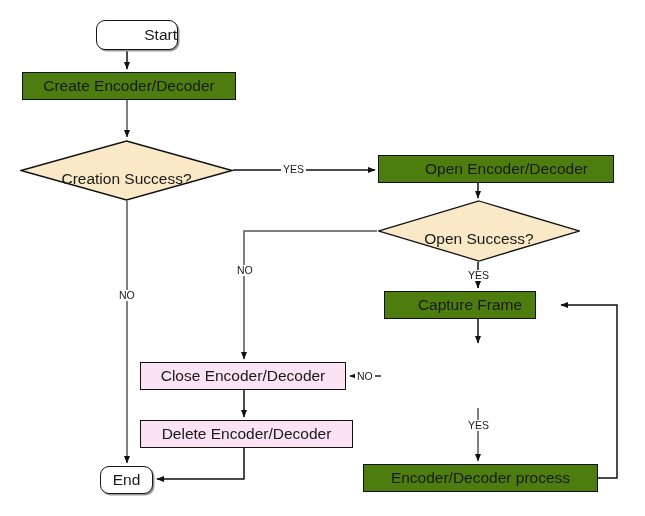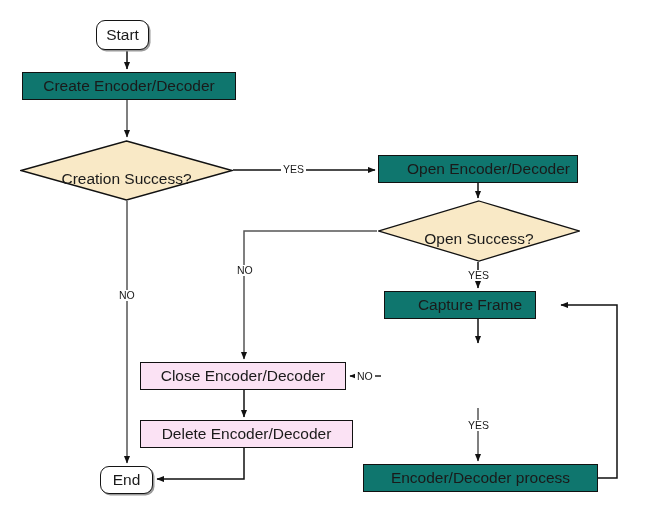--- a/index.html
+++ b/index.html
@@ -29,21 +29,21 @@
     align-items: center;
     justify-content: center;
     color: #1a1a1a;
     font-size: 15.5px;
     line-height: 1;
     white-space: nowrap;
   }
   .proc {
     border: 1.4px solid #111111;
   }
-  .blue   { background: #0f766e; }
+  .blue   { background: #4d7c0f; }
   .pink   { background: #fbe2f4; text-align: right; }
   .term {
     background: #ffffff;
     border: 1.6px solid #141414;
     border-radius: 9px;
     box-shadow: 1.5px 1.5px 0 #9a9a9a;
   }
   .diamond-wrap {
     position: absolute;
   }
@@ -107,36 +107,36 @@
 
     <path d="M478,408 L478,461" stroke="#555555" stroke-width="1.5" fill="none" marker-end="url(#arrow)"></path>
 
     <path d="M598,478 L617,478 L617,305 L561,305" stroke="#111111" stroke-width="1.5" fill="none" marker-end="url(#arrow)"></path>
 
     <path d="M244,390 L244,417" stroke="#111111" stroke-width="1.5" fill="none" marker-end="url(#arrow)"></path>
 
     <path d="M244,448 L244,479 L157,479" stroke="#111111" stroke-width="1.5" fill="none" marker-end="url(#arrow)"></path>
   </svg>
 
-  <div class="node term" style="left:96px; top:20px; width:53px; height:30px;">
+  <div class="node term" style="left:96px; top:20px; width:82px; height:30px;justify-content:flex-end;">
     <span>Start</span>
   </div>
 
   <div class="node proc blue" style="left:22px; top:72px; width:214px; height:28px;">
     <span>Create Encoder/Decoder</span>
   </div>
 
   <div class="diamond-wrap" style="left:20px; top:140px; width:213px; height:61px;">
     <svg width="213" height="61" viewBox="0 0 213 61" xmlns="http://www.w3.org/2000/svg">
       <polygon points="106.5,1 212,30.5 106.5,60 1,30.5" fill="#f9e9c6" stroke="#111111" stroke-width="1.3"></polygon>
     </svg>
     <div class="diamond-label">Creation Success?</div>
   </div>
 
-  <div class="node proc blue" style="left:378px; top:155px; width:200px; height:28px;padding-left:21px;">
+  <div class="node proc blue" style="left:378px; top:155px; width:236px; height:28px;padding-left:21px;">
     <span>Open Encoder/Decoder</span>
   </div>
 
   <div class="diamond-wrap" style="left:378px; top:200px; width:202px; height:62px;">
     <svg width="202" height="62" viewBox="0 0 202 62" xmlns="http://www.w3.org/2000/svg">
       <polygon points="101,1 201,31 101,61 1,31" fill="#f9e9c6" stroke="#111111" stroke-width="1.3"></polygon>
     </svg>
     <div class="diamond-label">Open Success?</div>
   </div>
 

